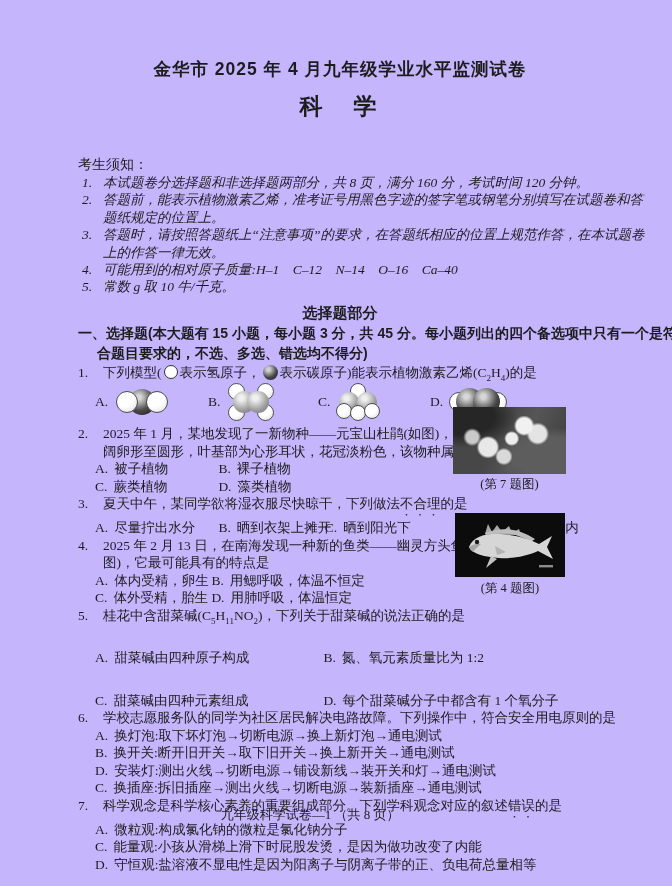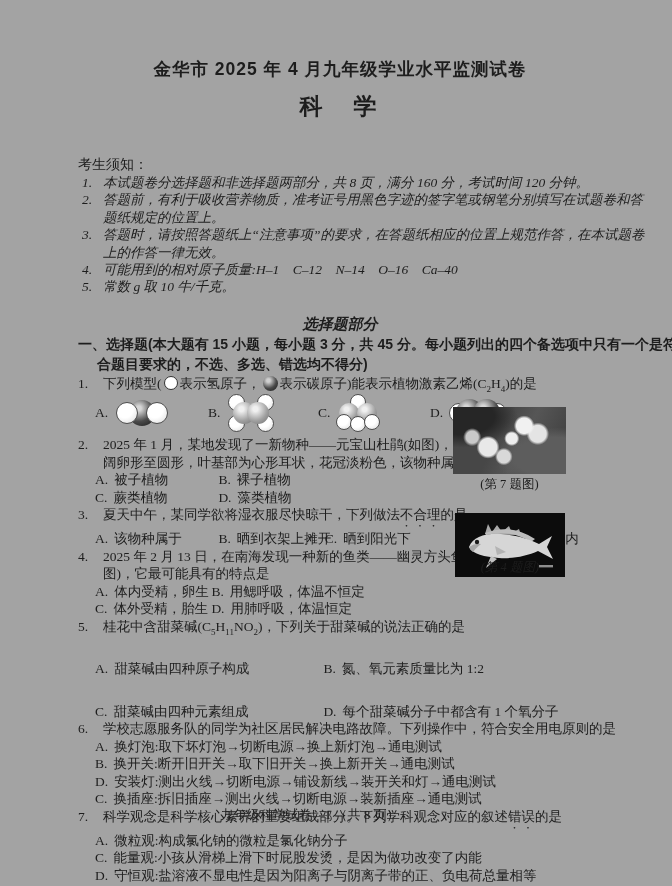--- a/index.html
+++ b/index.html
@@ -1,33 +1,33 @@
 <!DOCTYPE html>
 <html><head>
 <meta charset="utf-8">
 <style>
   html,body{margin:0;padding:0;background:#ffffff;}
   .page{
-    position:relative;width:672px;height:886px;background:#a3a3a3;overflow:hidden;
+    position:relative;width:672px;height:886px;background:#c4b5fd;overflow:hidden;
     font-family:"Liberation Serif","DejaVu Serif",serif;color:#1d1d1d;font-size:13.5px;
   }
   .content{padding:56px 70px 0 78px;}
   .title{font-family:"Liberation Sans","DejaVu Sans",sans-serif;font-weight:700;
     font-size:17.5px;line-height:26px;text-align:center;letter-spacing:1px;margin:0;}
   .subject{font-family:"Liberation Sans","DejaVu Sans",sans-serif;font-weight:700;
     font-size:23px;line-height:32px;text-align:center;letter-spacing:4px;margin:8px 0 0 0;}
   .notice{margin-top:33px;}
   .notice-head{font-family:"Liberation Sans","DejaVu Sans",sans-serif;font-weight:400;
     font-size:14px;line-height:19px;}
   .n-item{display:flex;line-height:17.4px;font-style:italic;}
   .n-num{width:21px;padding-left:4px;flex:none;}
   .n-body{flex:1;}
   .nl{white-space:nowrap;}
   .part-title{text-align:center;font-family:"Liberation Sans","DejaVu Sans",sans-serif;
-    font-weight:700;font-size:15px;line-height:20px;margin-top:18px;font-style:italic;}
+    font-weight:700;font-size:15px;line-height:20px;margin-top:7px;}
   .intro{font-family:"Liberation Sans","DejaVu Sans",sans-serif;font-weight:700;
     font-size:14px;line-height:20.5px;}
   .intro .l2{padding-left:19px;}
   .q{margin:0;}
   .stem-row{display:flex;line-height:17.5px;}
   .qnum{width:25px;flex:none;}
   .qbody{flex:1;}
   .opt-row{padding-left:17px;line-height:17.5px;white-space:nowrap;}
   .opt{display:inline-block;}
   .ol{font-style:normal;margin-right:6px;}
@@ -63,21 +63,21 @@
       radial-gradient(circle at 52% 47%,#ededed 0 8%,rgba(237,237,237,0) 11%),
       radial-gradient(circle at 31% 60%,#e8e8e8 0 10%,rgba(232,232,232,0) 13%),
       radial-gradient(circle at 45% 74%,#d9d9d9 0 8%,rgba(217,217,217,0) 11%),
       radial-gradient(circle at 17% 45%,#c9c9c9 0 6%,rgba(201,201,201,0) 9%),
       radial-gradient(ellipse at 90% 75%,#5d5d5d 0 28%,rgba(93,93,93,0) 42%),
       radial-gradient(ellipse at 8% 15%,#262626 0 22%,rgba(38,38,38,0) 38%),
       linear-gradient(115deg,#474747 0 40%,#565656 60%,#3a3a3a 100%);}
   .figcap{position:absolute;font-size:12.5px;text-align:center;line-height:15px;}
   .cap2{left:453px;top:477px;width:113px;}
   .fig4{position:absolute;left:455px;top:513px;width:110px;height:64px;}
-  .cap4{left:455px;top:560px;width:110px;font-style:italic;}
+  .cap4{left:455px;top:581px;width:110px;}
   .footer{position:absolute;left:0;top:806px;width:620px;text-align:center;
     font-size:13px;line-height:17px;}
 </style>
 </head>
 <body>
 
 <div class="page">
   <div class="content">
     <h1 class="title">金华市 2025 年 4 月九年级学业水平监测试卷</h1>
     <h2 class="subject">科　学</h2>
@@ -86,21 +86,21 @@
       <div class="notice-head">考生须知：</div>
       <div class="n-item">
         <span class="n-num">1.</span>
         <div class="n-body">
             <div class="nl">本试题卷分选择题和非选择题两部分，共 8 页，满分 160 分，考试时间 120 分钟。</div>
           </div>
       </div>
       <div class="n-item">
         <span class="n-num">2.</span>
         <div class="n-body">
-          <div class="nl">答题前，有利于吸收营养物质，准考证号用黑色字迹的签字笔或钢笔分别填写在试题卷和答</div>
+          <div class="nl">答题前，能表示植物激素乙烯，准考证号用黑色字迹的签字笔或钢笔分别填写在试题卷和答</div>
           <div class="nl">题纸规定的位置上。</div>
         </div>
       </div>
       <div class="n-item">
         <span class="n-num">3.</span>
         <div class="n-body">
           <div class="nl">答题时，请按照答题纸上“注意事项”的要求，在答题纸相应的位置上规范作答，在本试题卷</div>
           <div class="nl">上的作答一律无效。</div>
         </div>
       </div>
@@ -193,21 +193,21 @@
     </div>
 
     <div class="q">
       <div class="stem-row">
         <span class="qnum">3.</span>
         <div class="qbody nl">
           <span>夏天中午，某同学欲将湿衣服尽快晾干，下列做法</span><span class="emph">不合理</span><span>的是</span>
         </div>
       </div>
       <div class="opt-row">
-        <span class="opt w120"><span class="ol">A.</span><span>该物种属于</span></span>
+        <span class="opt w120"><span class="ol">A.</span><span>尽量拧出水分</span></span>
         <span class="opt w103"><span class="ol">B.</span><span>晒到衣架上摊开</span></span>
         <span class="opt w137"><span class="ol">C.</span><span>晒到阳光下</span></span>
         <span class="opt"><span class="ol">D.</span><span>晾在低温的室内</span></span>
       </div>
     </div>
 
     <div class="q">
       <div class="stem-row">
         <span class="qnum">4.</span>
         <div class="qbody">

